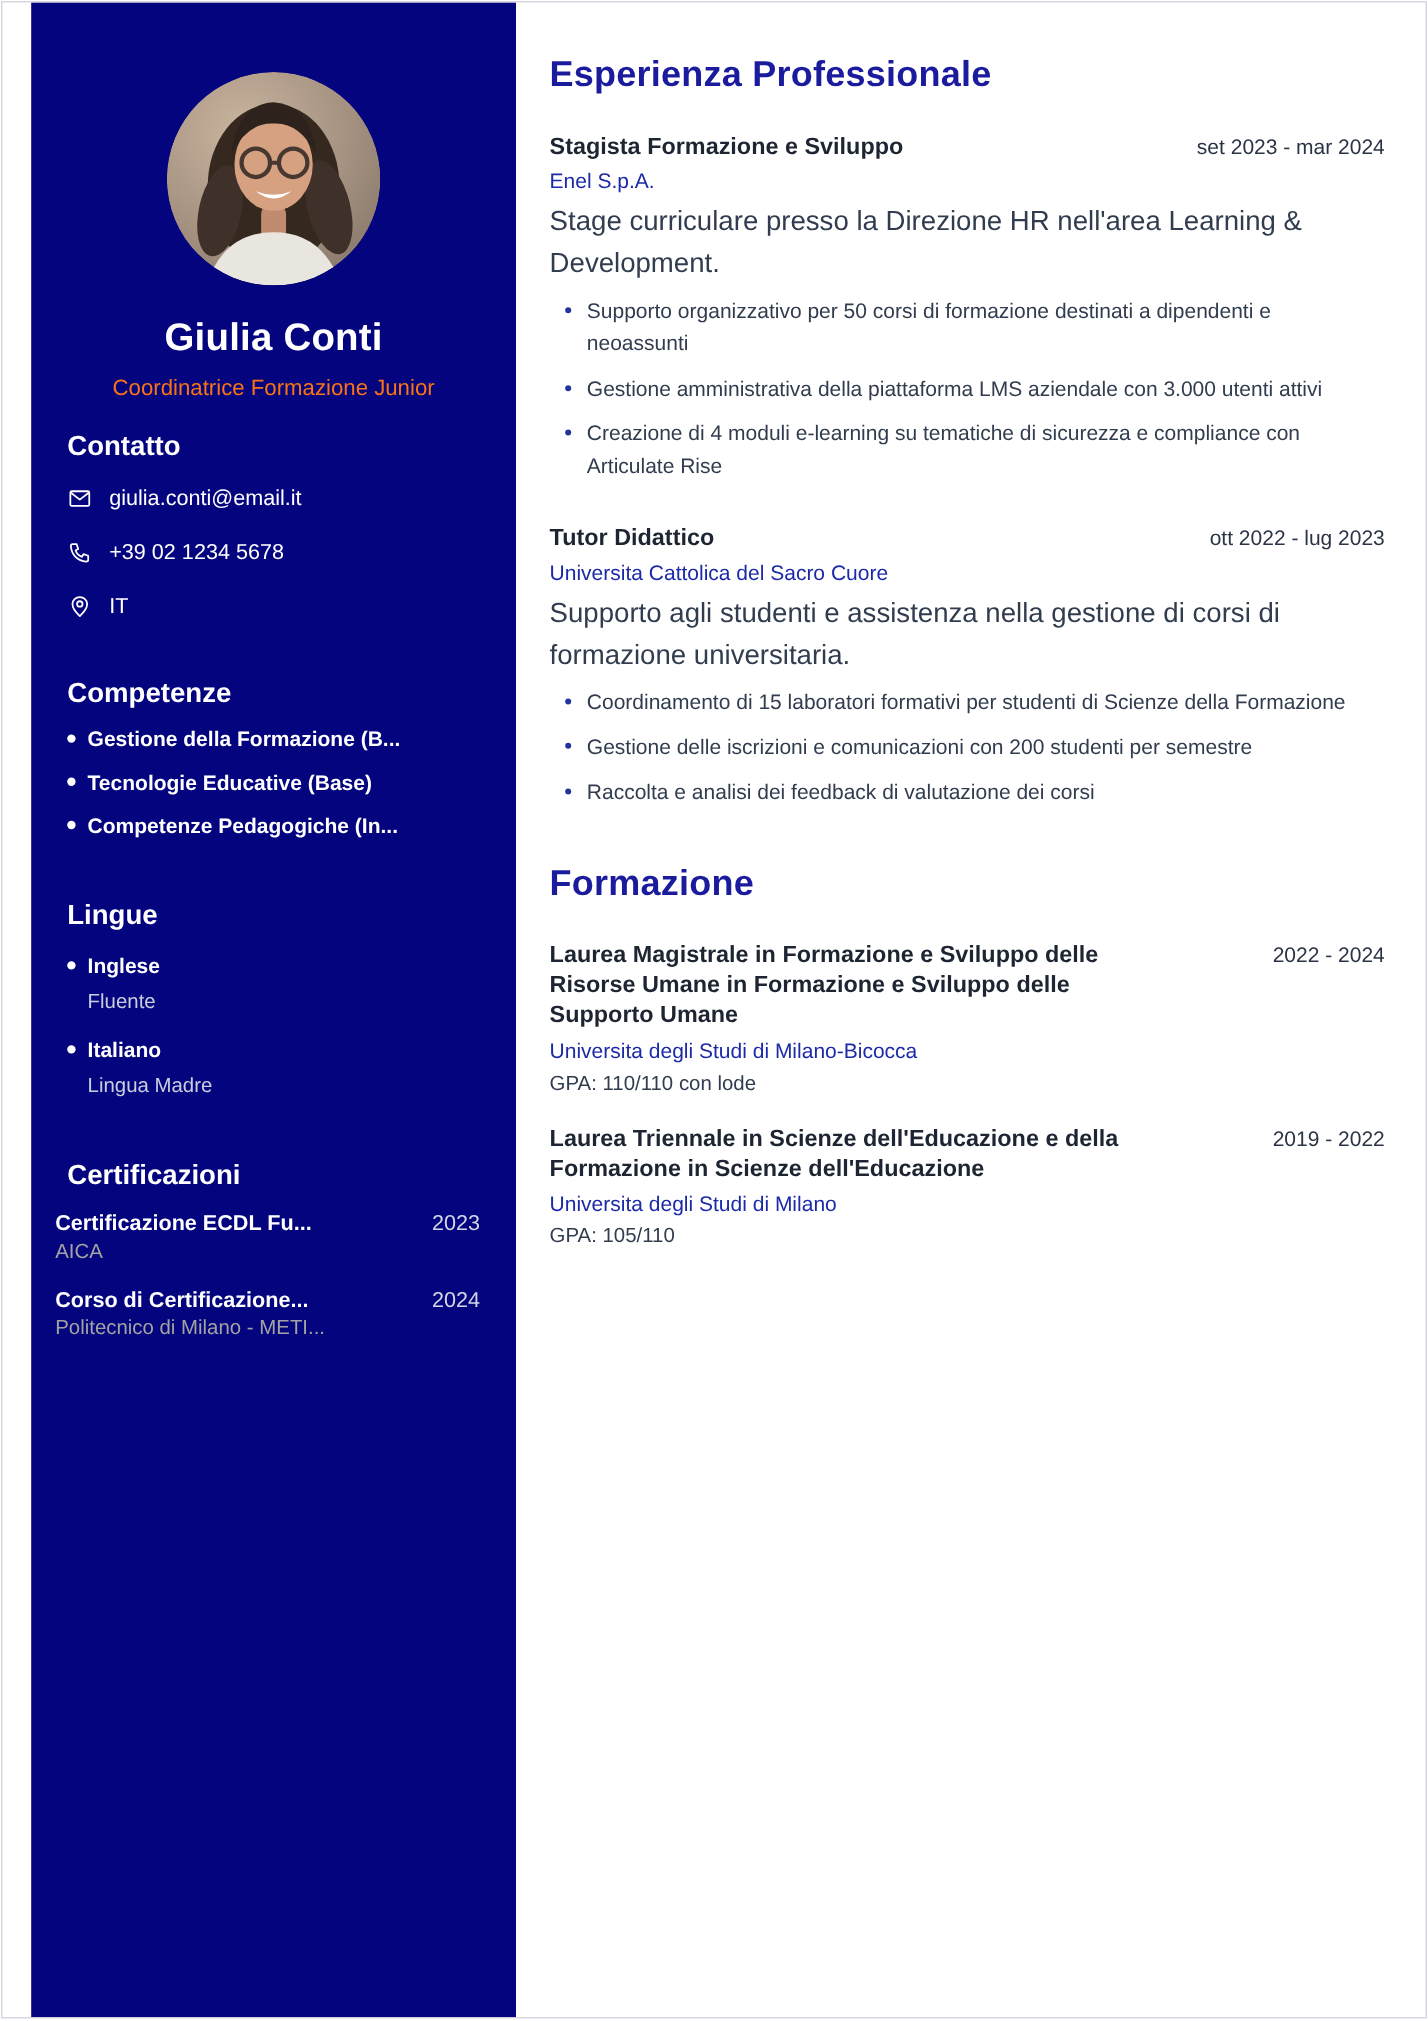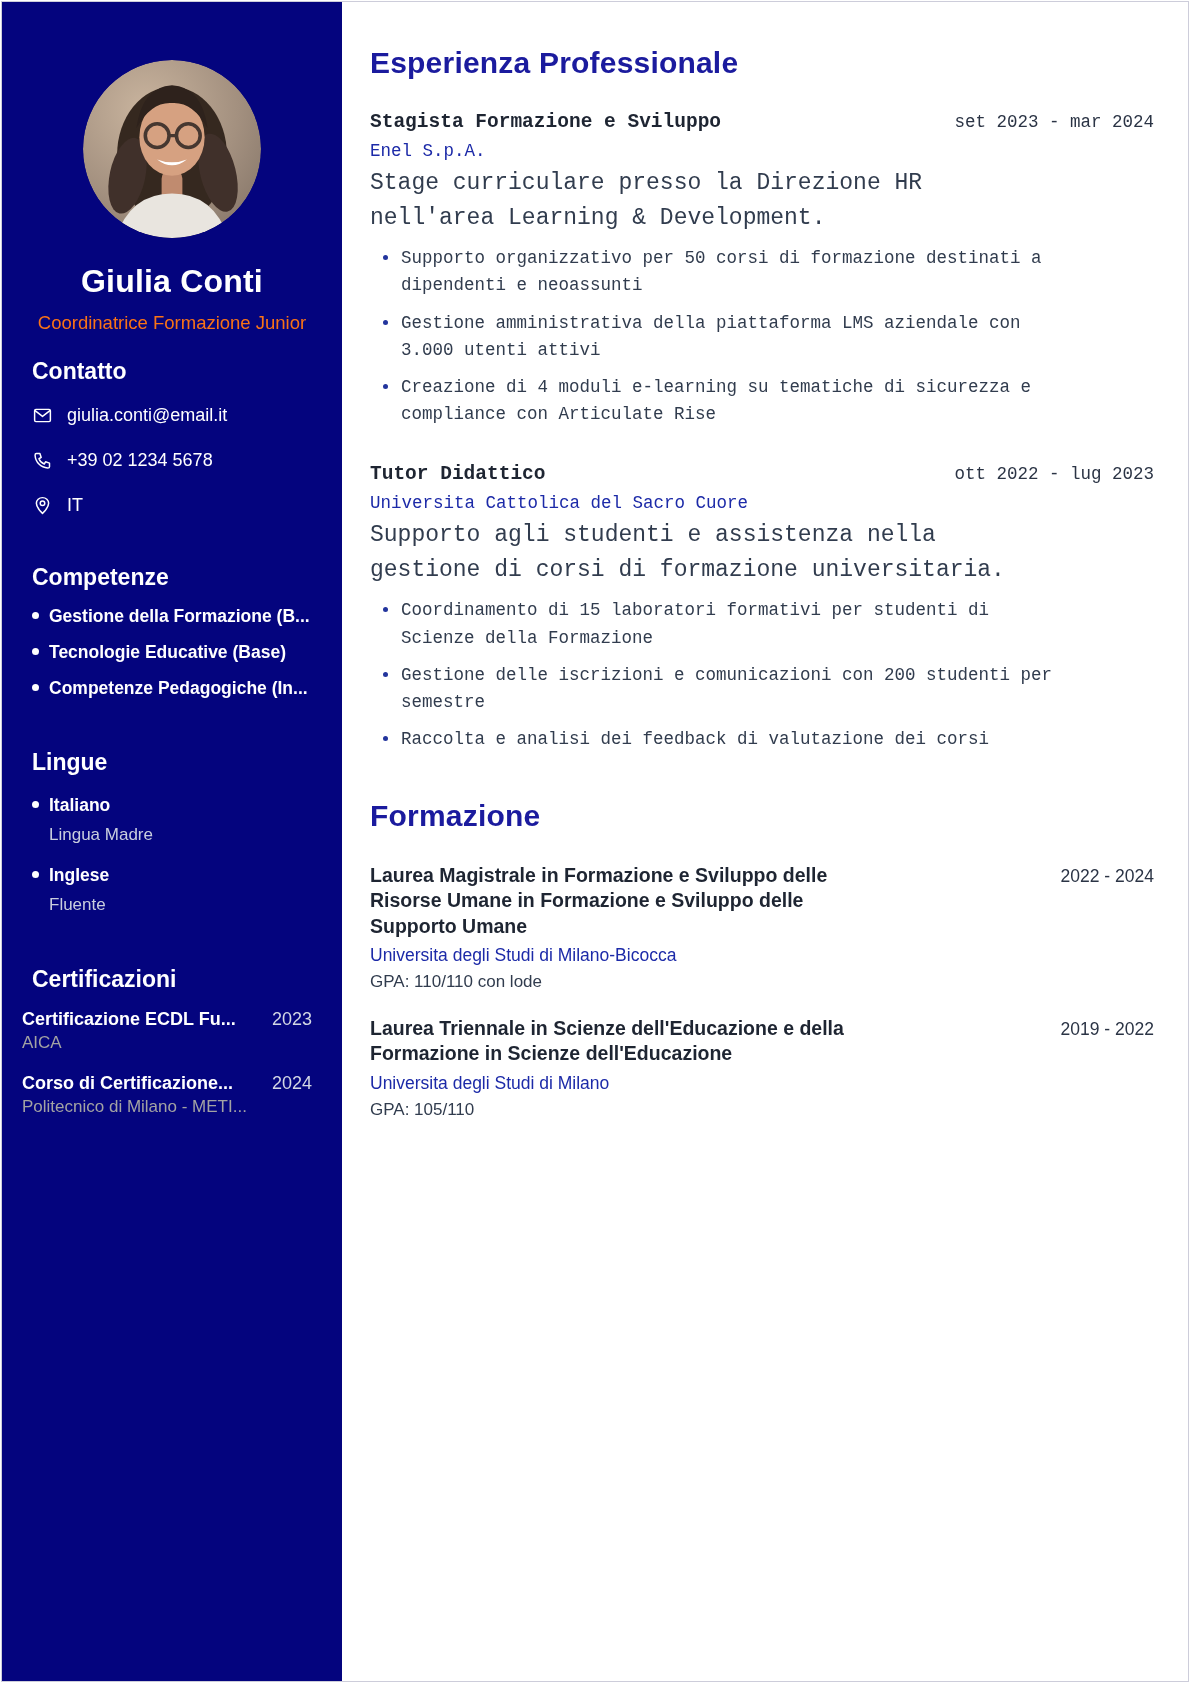--- a/index.html
+++ b/index.html
@@ -8,22 +8,22 @@
     font-family:"Liberation Sans","DejaVu Sans",sans-serif;
     -webkit-font-smoothing:antialiased;
   }
   .page {
     position:absolute; left:1px; top:1px; width:1186px; height:1679px;
     border:1px solid #cdcdda; background:#ffffff; display:flex; overflow:hidden;
   }
 
   
   .sidebar {
-    width:340px; flex:none; background:#04047e; color:#ffffff;
-    box-sizing:border-box; overflow:hidden;
+    width:404px; flex:none; background:#04047e; color:#ffffff;
+    box-sizing:border-box; overflow:hidden;margin-left:24px;
   }
   .avatar {
     width:178px; height:178px; border-radius:50%; margin:58px auto 0;
     overflow:hidden; display:block;
   }
   .avatar svg { display:block; width:100%; height:100%; }
   .s-name { text-align:center; font-size:32px; font-weight:bold; margin-top:25px; letter-spacing:0.2px; }
   .s-title { text-align:center; font-size:18.5px; margin-top:12px; color:#f97316; }
   .s-h { font-size:23px; font-weight:bold; padding:0 30px; color:#ffffff; }
   .s-h.contact-h { margin-top:24px; }
@@ -51,21 +51,21 @@
   .cert-year { color:#d3d7e4; font-size:18px; margin-left:10px; }
   .cert-issuer { color:#a3a3a3; font-size:17px; margin-top:3px; white-space:nowrap; }
 
   
   .main { flex:1; box-sizing:border-box; padding:44px 34px 0 28px; overflow:hidden; }
   h1.section {
     font-size:30px; font-weight:bold; color:#1b1b9e; margin:0 0 30px 0; letter-spacing:0.2px;
   }
   h1.section.edu-section-title { margin-top:46px; }
 
-  .job { margin-bottom:34px;font-family:Liberation Mono, monospace; }
+  .job { margin-bottom:34px; }
   .head-row { display:flex; justify-content:space-between; align-items:baseline; }
   .job-title { font-size:19.5px; font-weight:bold; color:#1e2532; margin:0; line-height:1.3; }
   .dates { font-size:17.5px; color:#2b3445; white-space:nowrap; margin-left:16px; }
   .org { font-size:17.5px; color:#1c2aa8; margin-top:6px; }
   .summary { font-size:23px; color:#313c4e; margin-top:5px; line-height:1.5; max-width:680px; }
   ul.bullets { list-style:none; margin:5px 0 0; padding:0; }
   ul.bullets > li {
     position:relative; padding-left:31px; margin-top:10px;
     font-size:17.5px; line-height:1.55; color:#313c4e; max-width:655px;
   }
@@ -144,26 +144,26 @@
     <div class="s-h skills-h">Competenze</div>
     <ul class="s-list">
       <li>Gestione della Formazione (B...</li>
       <li>Tecnologie Educative (Base)</li>
       <li>Competenze Pedagogiche (In...</li>
     </ul>
 
     <div class="s-h lang-h">Lingue</div>
     <ul class="s-list langs">
       <li>
+        <div>Inglese</div>
+        <div class="lang-level">Fluente</div>
+      </li>
+      <li>
         <div>Italiano</div>
         <div class="lang-level">Lingua Madre</div>
-      </li>
-      <li>
-        <div>Inglese</div>
-        <div class="lang-level">Fluente</div>
       </li>
     </ul>
 
     <div class="s-h cert-h">Certificazioni</div>
     <div class="cert">
       <div class="cert-row">
         <span class="cert-title">Certificazione ECDL Fu...</span>
         <span class="cert-year">2023</span>
       </div>
       <div class="cert-issuer">AICA</div>

